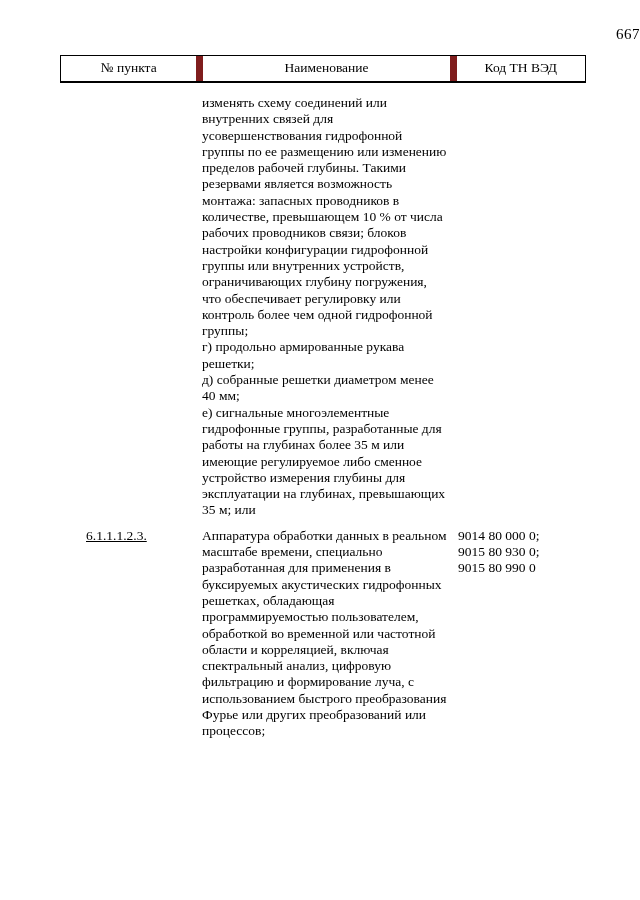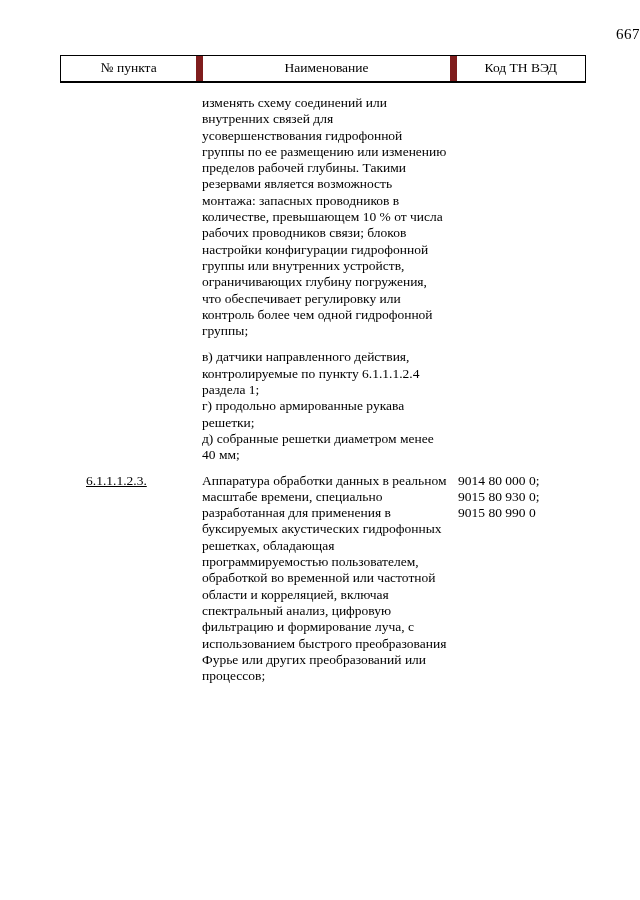--- a/index.html
+++ b/index.html
@@ -97,23 +97,23 @@
     <div class="th col-name">Наименование</div>
     <div class="th col-code">Код ТН ВЭД</div>
   </div>
 
   <div class="tbody">
 
     <div class="row row-first">
       <div class="cell cell-item"></div>
       <div class="cell cell-name">
         <p class="para">изменять схему соединений или внутренних связей для усовершенствования гидрофонной группы по ее размещению или изменению пределов рабочей глубины. Такими резервами является возможность монтажа: запасных проводников в количестве, превышающем 10 % от числа рабочих проводников связи; блоков настройки конфигурации гидрофонной группы или внутренних устройств, ограничивающих глубину погружения, что обеспечивает регулировку или контроль более чем одной гидрофонной группы;</p>
-        <p class="para para-gap">в) датчики направленного действия, контролируемые по пункту 6.1.1.1.2.4 раздела 1;</p>
         <p class="para">г) продольно армированные рукава решетки;</p>
         <p class="para">д) собранные решетки диаметром менее 40 мм;</p>
+        <p class="para">е) сигнальные многоэлементные гидрофонные группы, разработанные для работы на глубинах более 35 м или имеющие регулируемое либо сменное устройство измерения глубины для эксплуатации на глубинах, превышающих 35 м; или</p>
       </div>
       <div class="cell cell-code"></div>
     </div>
 
     <div class="row row-second">
       <div class="cell cell-item">6.1.1.1.2.3.</div>
       <div class="cell cell-name">
         <p class="para">Аппаратура обработки данных в реальном масштабе времени, специально разработанная для применения в буксируемых акустических гидрофонных решетках, обладающая программируемостью пользователем, обработкой во временной или частотной области и корреляцией, включая спектральный анализ, цифровую фильтрацию и формирование луча, с использованием быстрого преобразования Фурье или других преобразований или процессов;</p>
       </div>
       <div class="cell cell-code">

